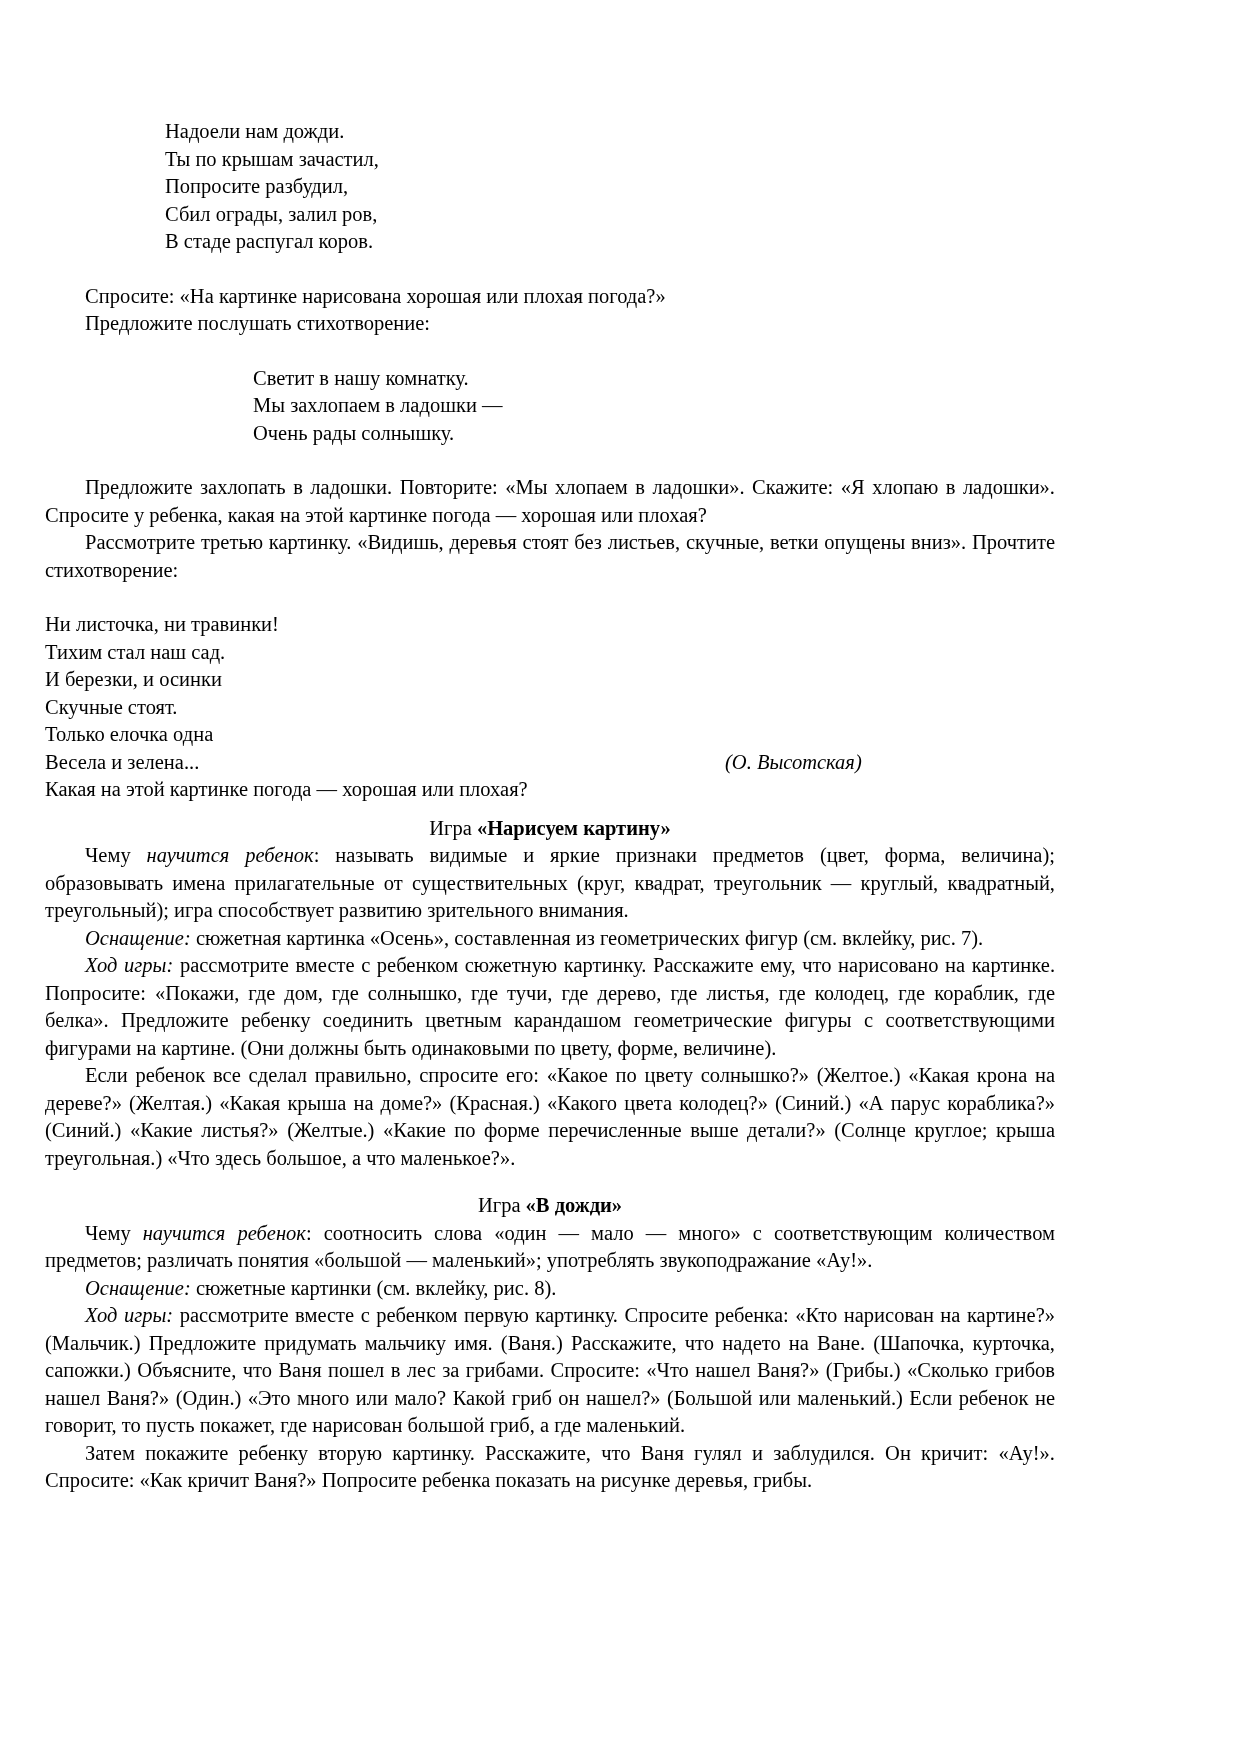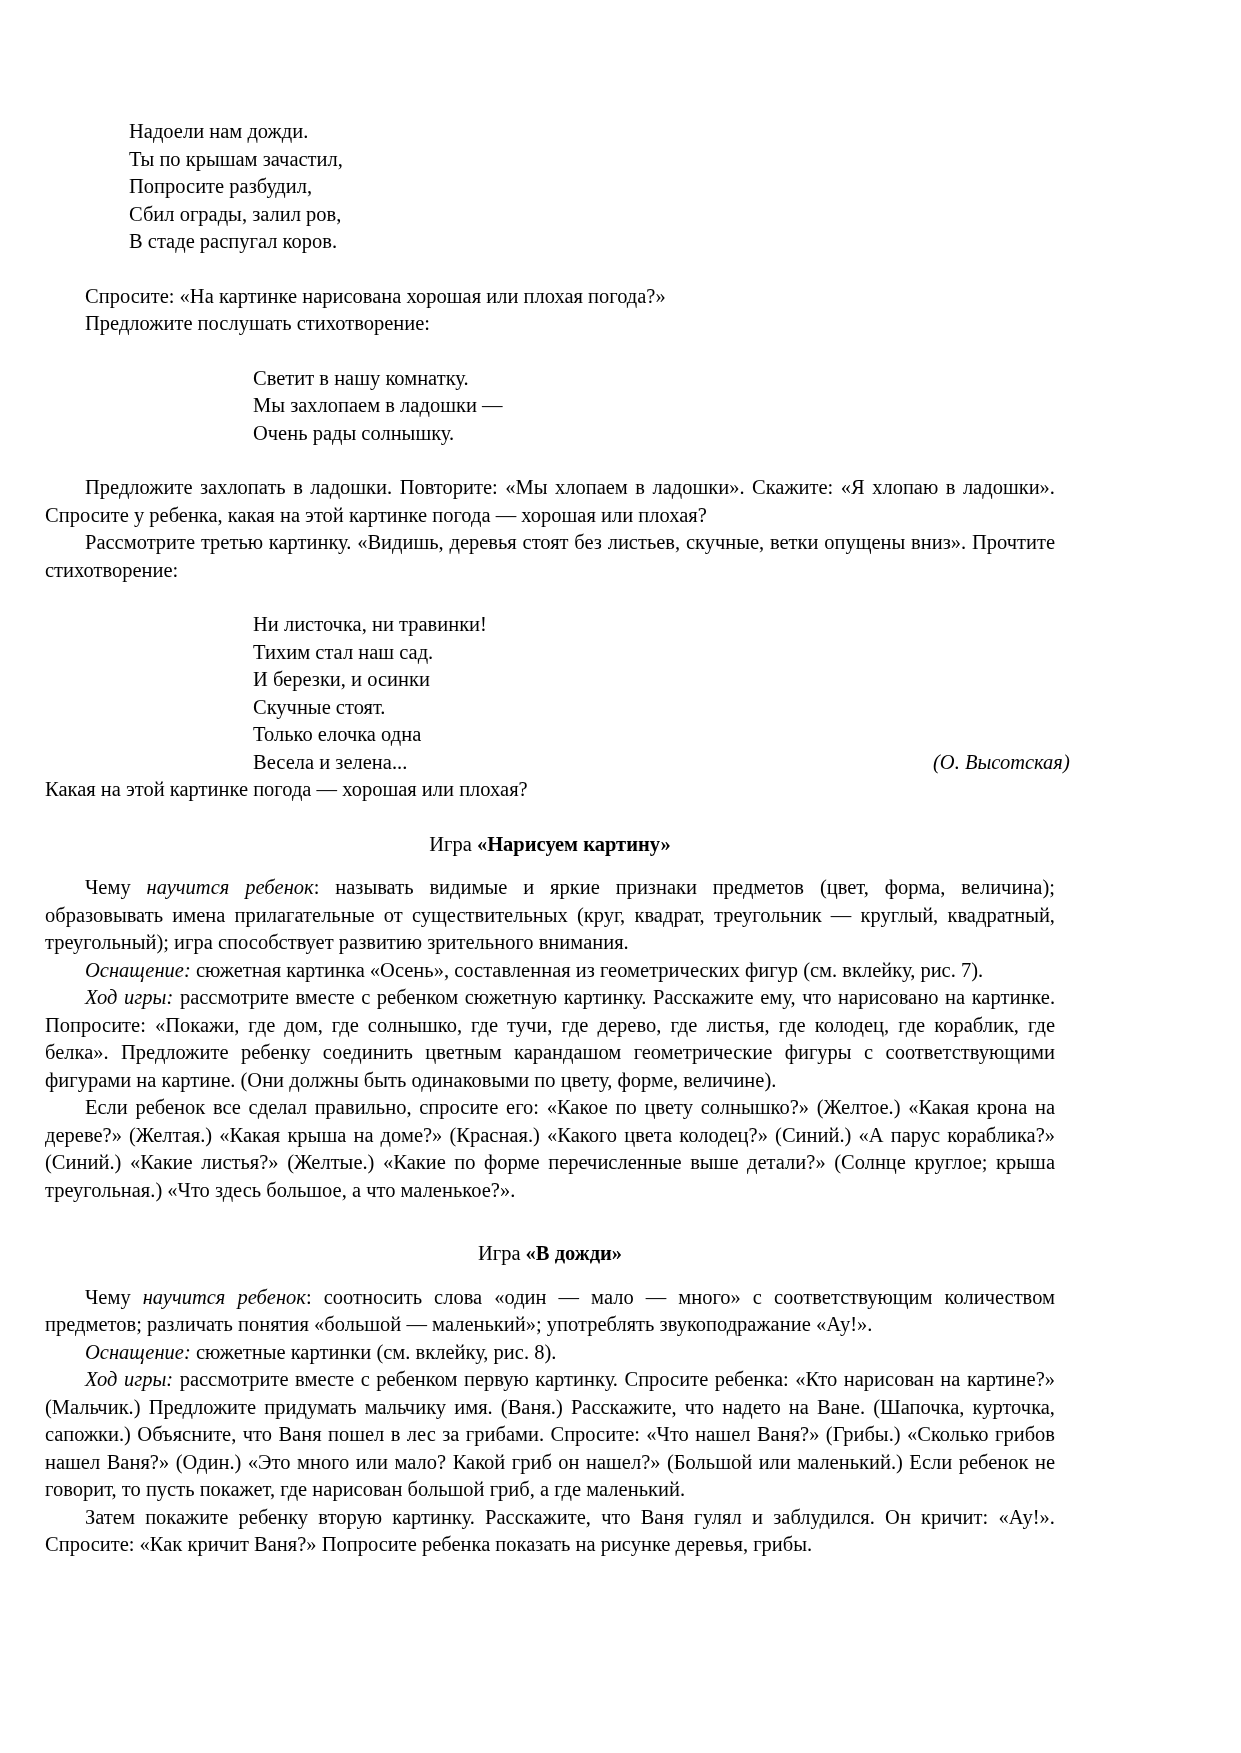--- a/index.html
+++ b/index.html
@@ -24,41 +24,41 @@
   
   .poem {
     margin: 0;
     padding: 0;
   }
   .poem .line {
     font-size: 20.5px;
     line-height: 27.5px;
     white-space: pre;
   }
-  .poem-1 { margin-left: 84px; }
+  .poem-1 { margin-left: 120px; }
   .poem-2 { margin-left: 208px; }
-  .poem-3 { margin-left: 208px; }
+  .poem-3 { }
 
   
   p.body {
     margin: 0;
     font-size: 20.5px;
     line-height: 27.5px;
     text-align: justify;
     text-indent: 40px;
     text-justify: inter-word;
   }
   p.body.noindent { text-indent: 0; }
 
   
   .game-heading {
     text-align: center;
     font-size: 20.5px;
     line-height: 27.5px;
-    margin: 16px;
+    margin: 0;
   }
   .game-heading .bold { font-weight: bold; }
 
   .ital { font-style: italic; }
 
   
   .attrib-row {
     position: relative;
     font-size: 20.5px;
     line-height: 27.5px;

